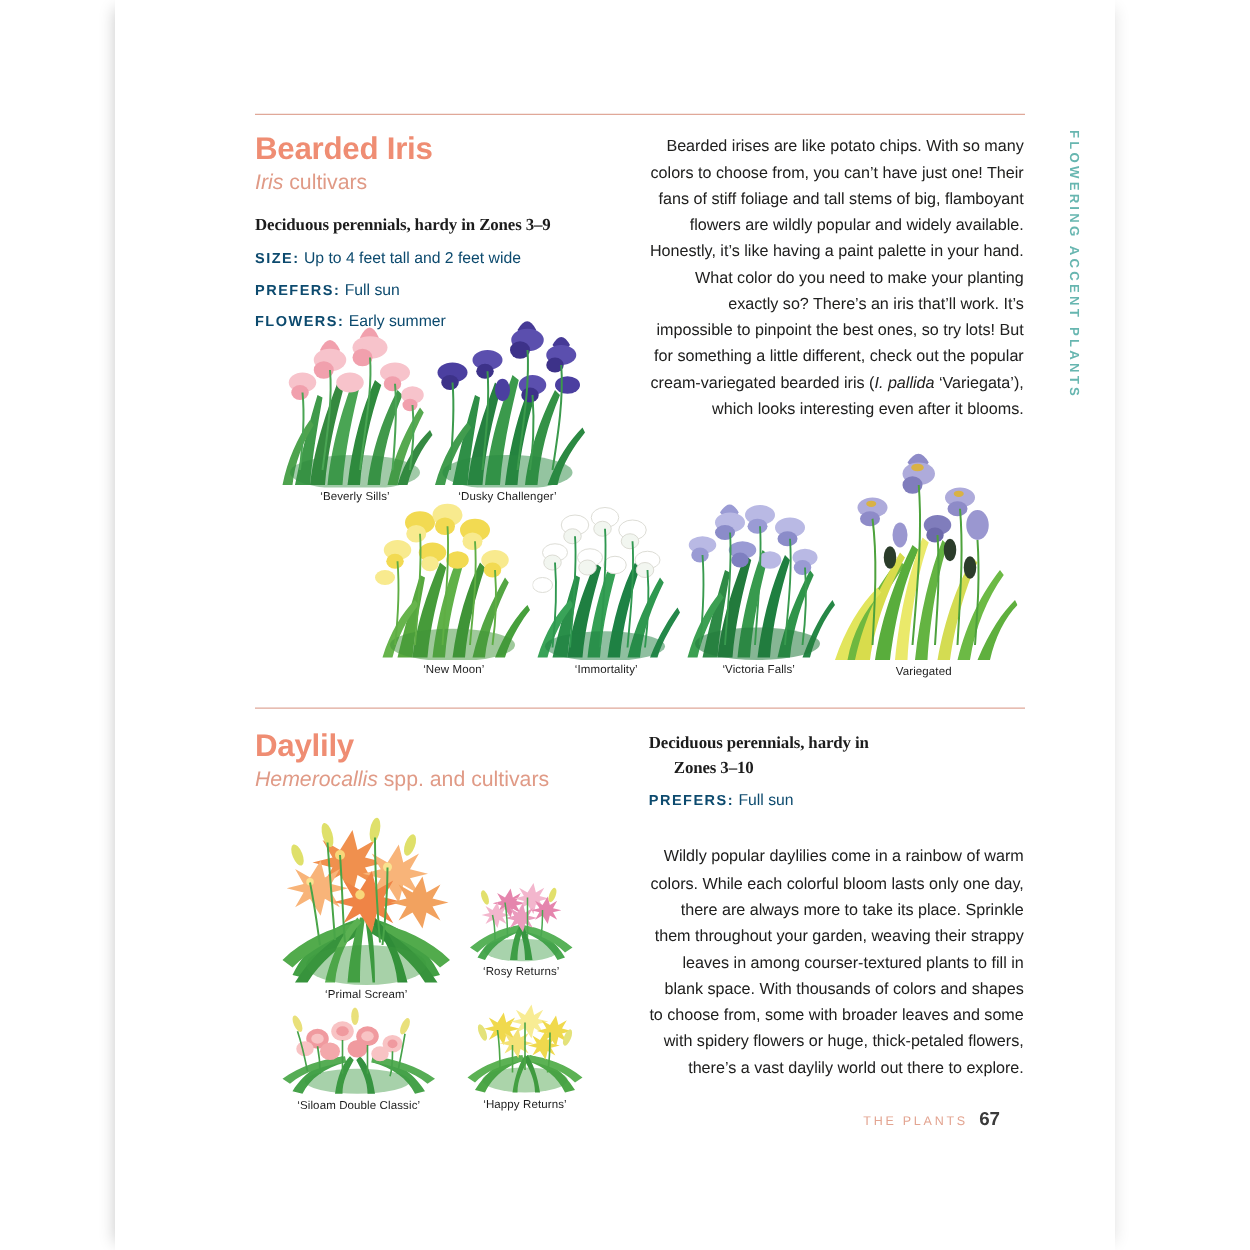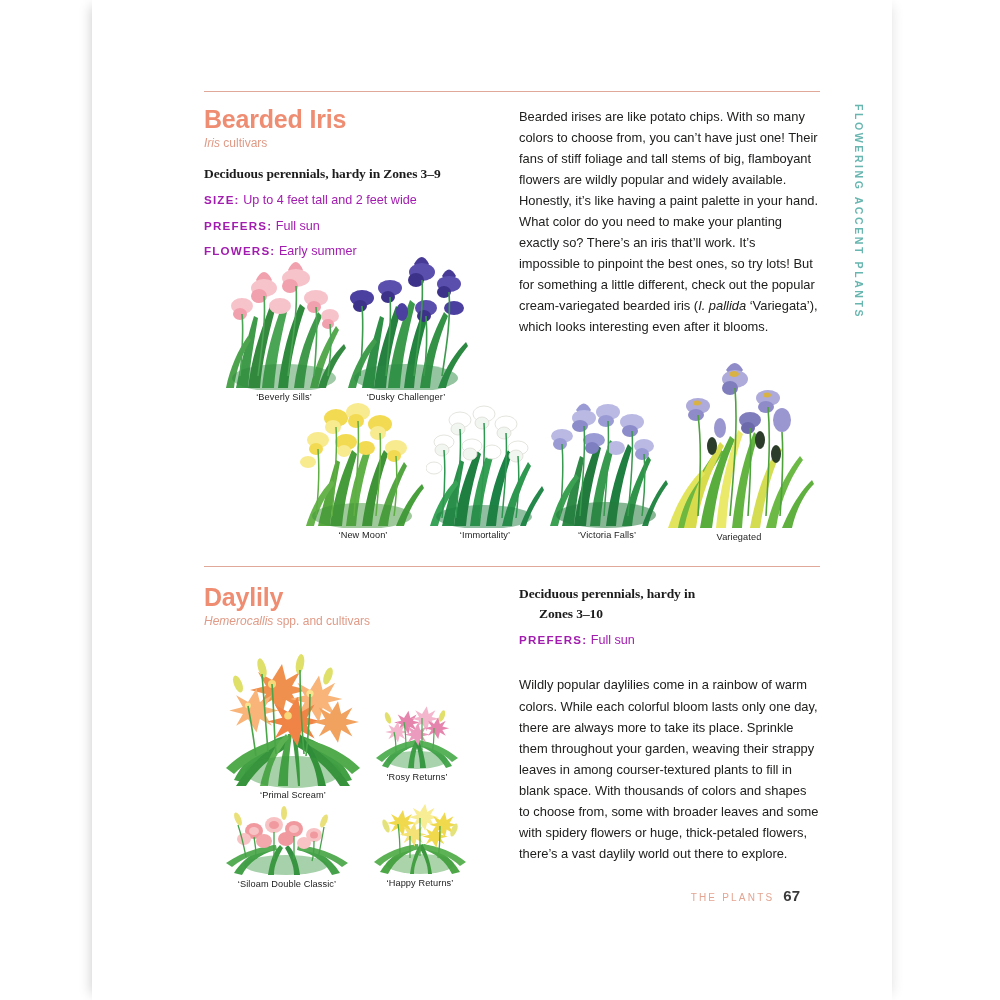--- a/index.html
+++ b/index.html
@@ -77,56 +77,56 @@
   h2.plant-name {
     margin: 0;
     font-size: 25px;
     font-weight: 700;
     color: #ef8d73;
     letter-spacing: -0.2px;
     line-height: 1.05;
   }
   .latin {
     margin: 4px 0 0 0;
-    font-size: 12px;
+    font-size: 17px;
     color: #e09a86;
     font-style: italic;
     line-height: 1.2;
   }
   .latin .roman { font-style: normal; }
 
   .hardy {
     margin: 13px 0 0 0;
     font-size: 13.5px;
     font-weight: 700;
     color: #1c1c1c;
     line-height: 1.45;
     font-family: "Liberation Serif", serif;
     letter-spacing: -0.1px;
   }
   .hardy .indent { display: block; padding-left: 20px; }
 
   .spec {
     margin: 9px 0 0 0;
     font-size: 12.6px;
-    color: #a21caf;
+    color: #0c4a6e;
     line-height: 1.3;
   }
   .spec .k {
     font-weight: 700;
     letter-spacing: 1.2px;
     font-size: 11.6px;
   }
 
   p.body {
     margin: 0;
     font-size: 12.9px;
     line-height: 1.63;
     color: #20201f;
-    text-align: left;
+    text-align: right;
   }
   p.body i { font-style: italic; }
 
   
   .fig {
     position: absolute;
     text-align: center;
   }
   .caption {
     font-size: 9.2px;

